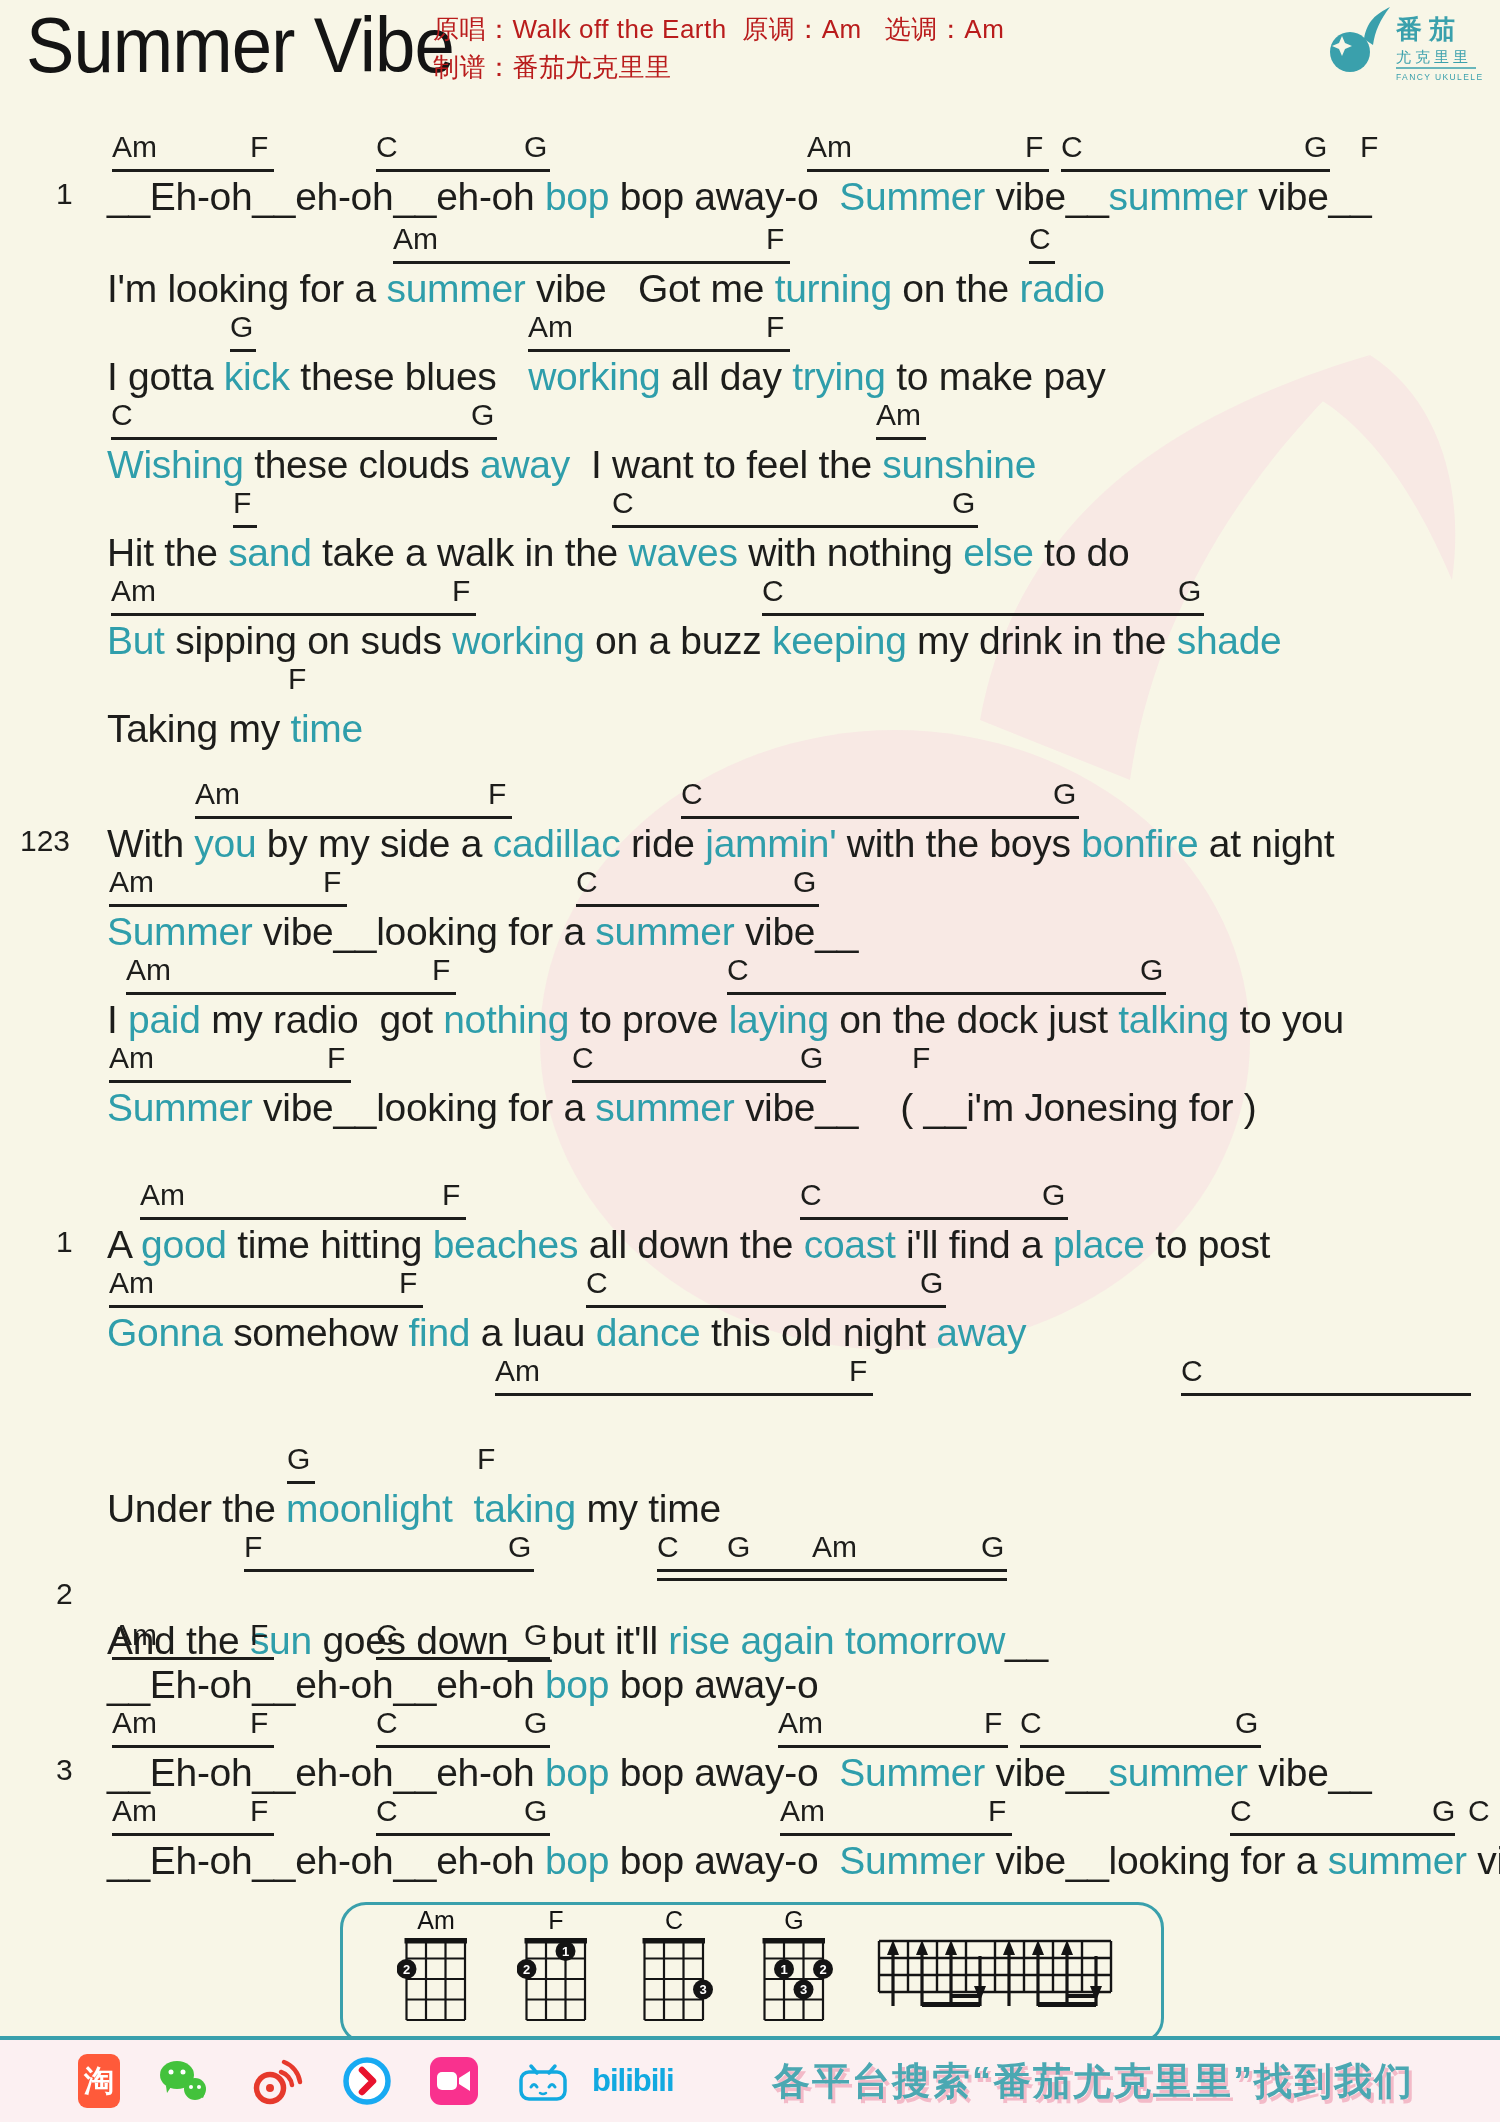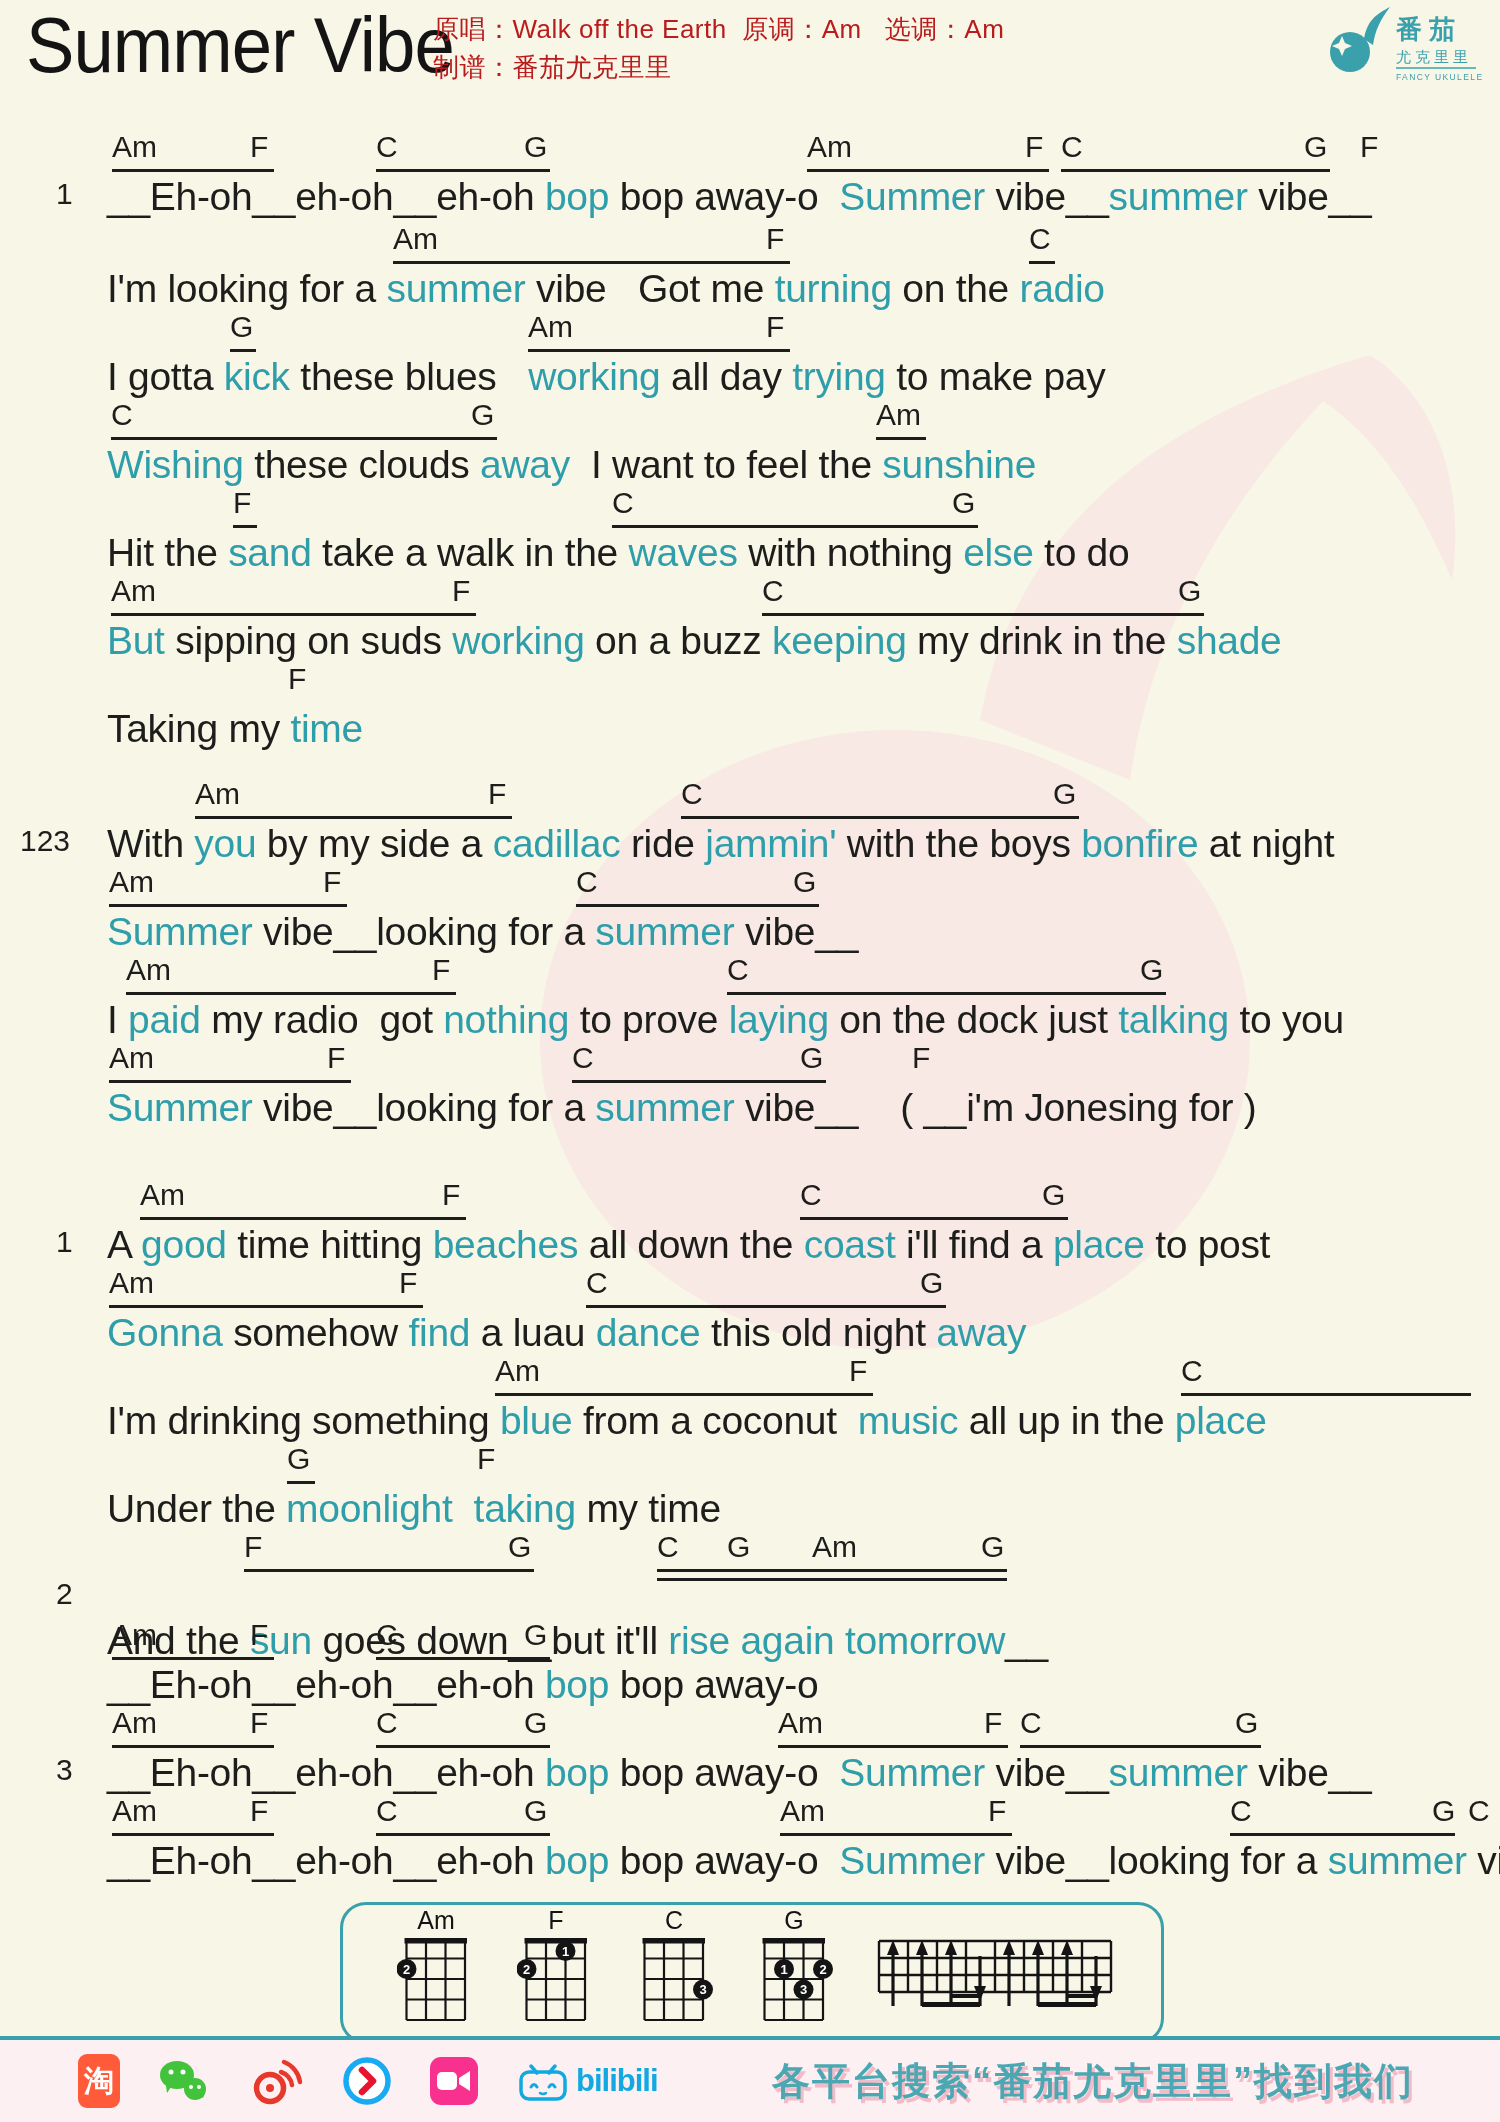--- a/index.html
+++ b/index.html
@@ -27,21 +27,21 @@
         border:3.5px solid #3aa0ac;border-radius:26px;}
   .cdiag{position:absolute;top:1906px;width:80px;text-align:center;}
   .clab{font-size:25px;color:#141414;line-height:28px;}
   .strum{position:absolute;left:876px;top:1936px;}
   .trule{position:absolute;top:2036px;left:0;width:1500px;height:4px;background:#3aa0ac;}
   
   .footband{position:absolute;top:2040px;left:0;width:1500px;height:82px;background:#fcf0f2;}
   .icons{position:absolute;left:78px;top:2052px;height:58px;display:flex;gap:38px;align-items:center;}
   .icon-taobao{width:42px;height:54px;background:#ff5a3a;border-radius:9px;color:#fff;
         font-size:30px;font-weight:bold;display:flex;align-items:center;justify-content:center;}
-  .bili{display:flex;align-items:center;gap:6px;}
+  .bili{display:flex;align-items:center;gap:22px;}
   .bili-word{font-size:31px;font-weight:bold;color:#12a9e0;letter-spacing:-1px;}
   .search{position:absolute;left:772px;top:2056px;font-size:38px;font-weight:bold;color:#4ba8b2;
         letter-spacing:2px;text-shadow:3px 4px 0 rgba(242,180,195,.9);white-space:nowrap;}
 </style>
 </head>
 <body>
 
 <div class="sheet">
 
   <svg class="wm" width="1500" height="2122">
@@ -188,21 +188,20 @@
           <span class="chord" style="left: 586px;">C</span>
           <span class="chord" style="left: 920px;">G</span>
           <div class="lyric" style="left: 107px;"><span class="hl">Gonna</span><span> somehow </span><span class="hl">find</span><span> a luau </span><span class="hl">dance</span><span> this old night </span><span class="hl">away</span></div>
         </div>
         <div class="line" style="top: 1354px;">
           <i class="ul" style="left: 495px; width: 378px;"></i>
           <i class="ul" style="left: 1181px; width: 290px;"></i>
           <span class="chord" style="left: 495px;">Am</span>
           <span class="chord" style="left: 849px;">F</span>
           <span class="chord" style="left: 1181px;">C</span>
-          <div class="lyric" style="left: 107px;"><span>I'm drinking something </span><span class="hl">blue</span><span> from a coconut  </span><span class="hl">music</span><span> all up in the </span><span class="hl">place</span></div>
         </div>
         <div class="line" style="top: 1442px;">
           <i class="ul" style="left: 287px; width: 28px;"></i>
           <span class="chord" style="left: 287px;">G</span>
           <span class="chord" style="left: 477px;">F</span>
           <div class="lyric" style="left: 107px;"><span>Under the </span><span class="hl">moonlight</span><span>  </span><span class="hl">taking</span><span> my time</span></div>
         </div>
         <div class="line" style="top: 1530px;">
           <span class="marker">2</span>
           <i class="ul" style="left: 244px; width: 290px;"></i>

